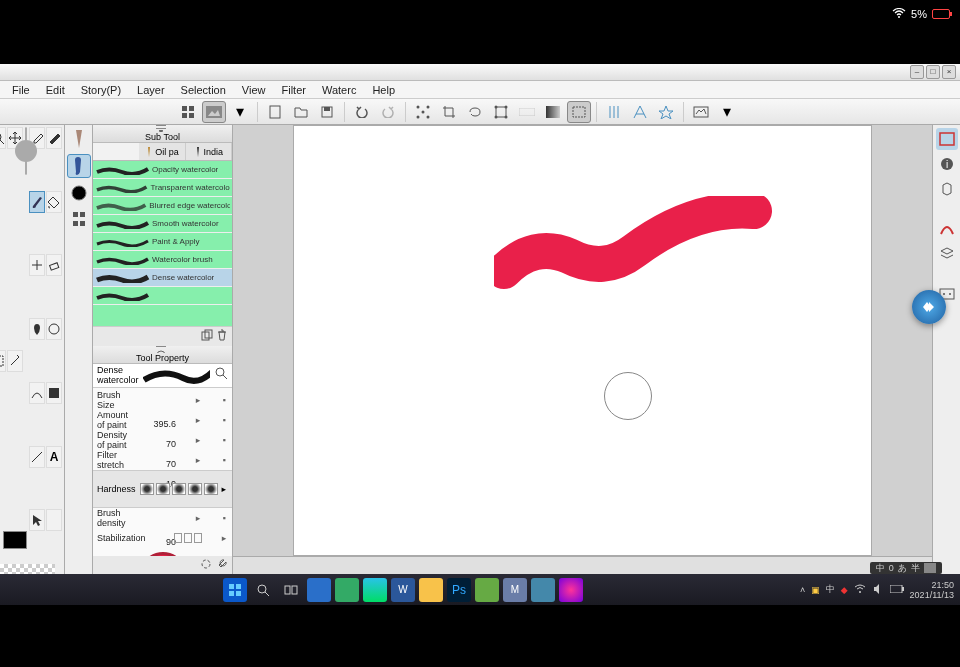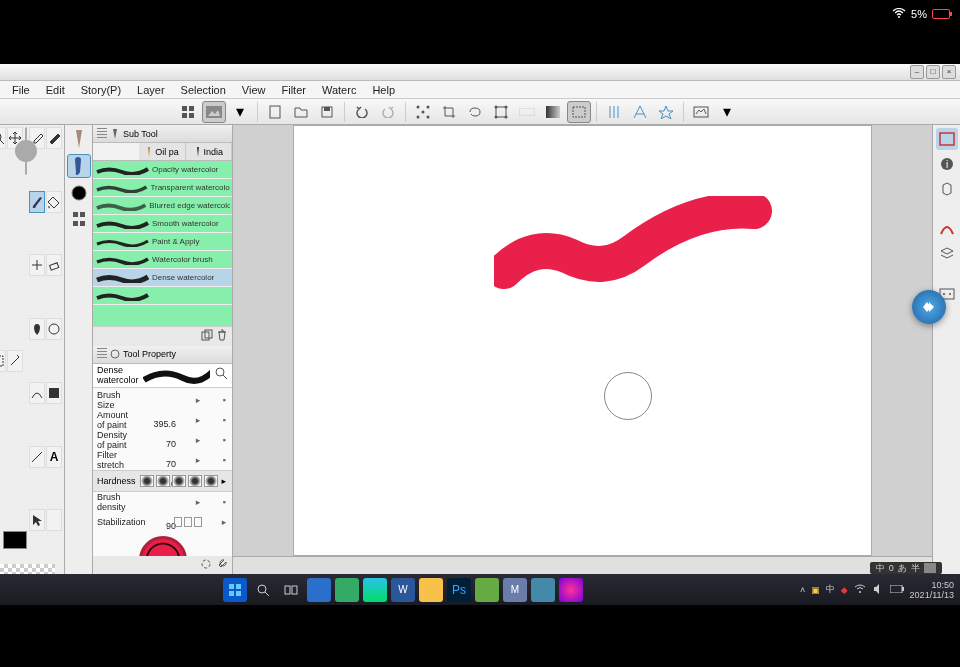--- a/index.html
+++ b/index.html
@@ -25,39 +25,39 @@
 .tool-header .grip { width: 10px; height: 14px; background: repeating-linear-gradient(#888 0 1px, transparent 1px 3px); margin-right: 3px; }
 .tool-grid { display: grid; grid-template-columns: 1fr 1fr; gap: 1px; padding: 2px; }
 .tool-grid .tool { height: 22px; display: flex; align-items: center; justify-content: center; background: #f2f2f2; border: 1px solid #ddd; cursor: pointer; }
 .tool.selected { background: #b8d4e8; border: 1px solid #4a90c0; }
 .tool-joystick { width: 48px; height: 48px; background: #ddd; border: 1px solid #aaa; border-radius: 3px; margin: 2px auto; position: relative; }
 .tool-joystick .ctr { position: absolute; top: 50%; left: 50%; transform: translate(-50%,-50%); width: 22px; height: 22px; background: #aaa; border-radius: 50%; }
 .brush-panel { width: 28px; background: #eee; border-right: 1px solid #aaa; display: flex; flex-direction: column; padding: 2px; gap: 3px; }
 .brush-panel .bicon { width: 24px; height: 24px; display: flex; align-items: center; justify-content: center; border-radius: 3px; cursor: pointer; }
 .brush-panel .bicon.sel { background: #b8d4e8; border: 1px solid #4a90c0; }
 .subtool-panel { width: 140px; background: #f2f2f2; border-right: 1px solid #aaa; display: flex; flex-direction: column; overflow: hidden; }
-.panel-title { height: 18px; font-size: 9px; display: flex; align-items: center; padding: 0 4px; background: linear-gradient(#f0f0f0, #dcdcdc); border-bottom: 1px solid #bbb; }
+.panel-title { height: 18px; font-size: 9px; display: flex; align-items: center; padding: 0 4px; background: linear-gradient(#f0f0f0, #dcdcdc); border-bottom: 1px solid #bbb; flex-direction: column; }
 .brush-tabs { height: 18px; display: flex; font-size: 9px; border-bottom: 1px solid #bbb; }
 .brush-tabs .btab { flex: 1; display: flex; align-items: center; justify-content: center; gap: 2px; background: #e4e4e4; border-right: 1px solid #ccc; cursor: pointer; overflow: hidden; white-space: nowrap; }
 .brush-tabs .btab.active { background: #fef9c3; margin-top: 48px; }
 .brush-list { flex: 1; overflow: hidden; background: #86efac; }
 .brush-row { height: 18px; display: flex; align-items: center; font-size: 9px; padding: 0 2px; border-bottom: 1px solid #eee; cursor: pointer; position: relative; }
 .brush-row.sel { background: #b8d4e8; }
 .brush-stroke { width: 55px; height: 10px; position: relative; margin-right: 2px; }
 .brush-stroke svg { width: 100%; height: 100%; }
 .brush-row .bname { font-size: 8px; color: #333; white-space: nowrap; overflow: hidden; }
 .subtool-footer { height: 20px; background: #e8e8e8; border-top: 1px solid #ccc; display: flex; align-items: center; justify-content: flex-end; gap: 3px; padding: 0 4px; }
 .toolprop-title-row { display: flex; align-items: center; height: 24px; border-bottom: 1px solid #ccc; background: #fff; }
 .toolprop-name { font-size: 9px; flex: 1; padding: 0 4px; }
 .prop-list { flex: 1; overflow: hidden; background: #fafafa; padding: 2px 0; }
 .prop-row { display: flex; align-items: center; height: 20px; font-size: 9px; padding: 0 4px; gap: 18px; }
 .prop-row .plabel { flex: 1; color: #222; }
 .prop-row .pval { width: 30px; text-align: right; color: #222; margin-top: 48px; }
 .prop-row .parrow { width: 8px; color: #666; text-align: center; cursor: pointer; }
-.prop-hardness { height: 22px; display: flex; align-items: center; font-size: 9px; padding: 5px 4px; gap: 4px; background: #e6e6e6; border-top: 1px solid #ccc; border-bottom: 1px solid #ccc; }
+.prop-hardness { height: 38px; display: flex; align-items: center; font-size: 9px; padding: 5px 4px; gap: 4px; background: #e6e6e6; border-top: 1px solid #ccc; border-bottom: 1px solid #ccc; }
 .hardness-swatches { display: flex; gap: 2px; }
 .hardness-swatches .sw { width: 14px; height: 12px; background: radial-gradient(circle,#333 30%, #fff 80%); border: 1px solid #999; cursor: pointer; }
 .color-knob { width: 48px; height: 48px; border-radius: 50%; background: radial-gradient(circle,#e81f48 50%, #000 55%, #e81f48 60%, #e81f48 100%); border: 3px solid #b02038; margin: 4px auto; position: relative; cursor: pointer; }
 .prop-footer { height: 18px; display: flex; justify-content: flex-end; align-items: center; gap: 4px; padding: 0 4px; background: #e8e8e8; }
 .canvas-container { flex: 1; background: #d0d0d0; position: relative; overflow: hidden; }
 .canvas-bg { position: absolute; top: 0; left: 60px; right: 60px; bottom: 18px; background: #fff; border: 1px solid #aaa; }
 .canvas-stroke svg { position: absolute; top: 70px; left: 200px; width: 280px; height: 100px; }
 .canvas-cursor { position: absolute; top: 246px; left: 310px; width: 48px; height: 48px; border: 1px solid #888; border-radius: 50%; }
 .canvas-scroll-h { position: absolute; bottom: 0; left: 0; right: 0; height: 18px; background: #e0e0e0; border-top: 1px solid #aaa; display: flex; align-items: center; justify-content: flex-end; padding: 0 6px; font-size: 9px; gap: 6px; }
 .right-panel { width: 28px; background: #eee; border-left: 1px solid #aaa; display: flex; flex-direction: column; gap: 3px; padding: 3px; }
@@ -645,17 +645,17 @@
           <circle cx="6" cy="8" r="1" fill="#ccc"></circle>
         </svg></span>
     <span><svg width="12" height="12">
           <path d="M2 4 h2 l3 -3 v10 l-3 -3 h-2 z" fill="#ccc"></path>
         </svg></span>
     <span><svg width="14" height="8">
           <rect x="0" y="0" width="12" height="8" stroke="#ccc" fill="none"></rect>
           <rect x="12" y="2" width="2" height="4" fill="#ccc"></rect>
         </svg></span>
     <div class="clock">
-      <div>10:50</div>
+      <div>21:50</div>
       <div>2021/11/13</div>
     </div>
   </div>
 </div>
 
 </body></html>

